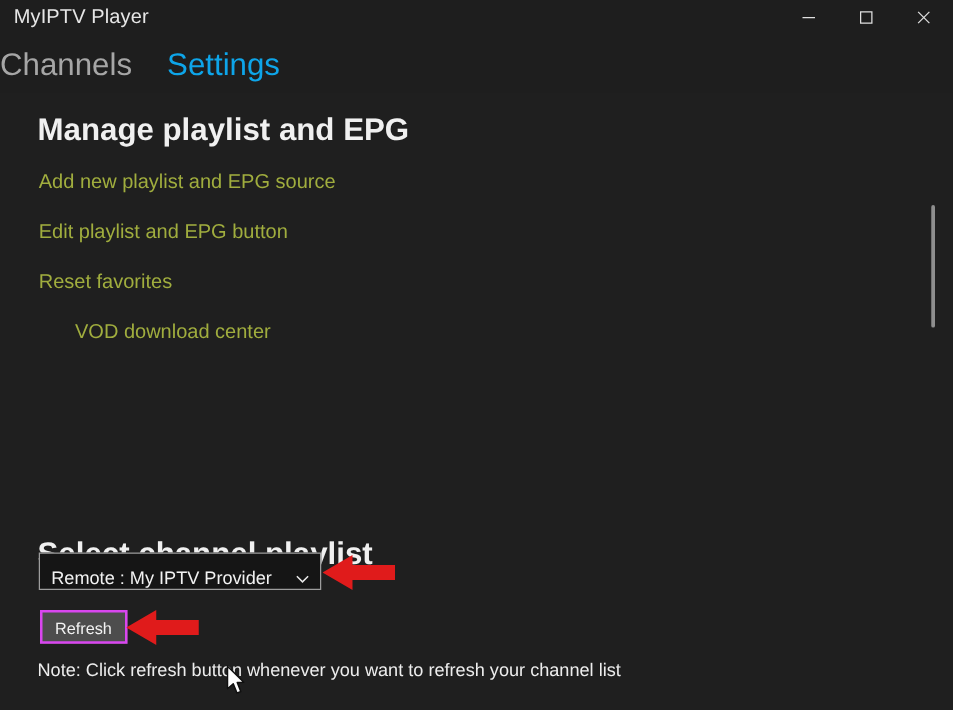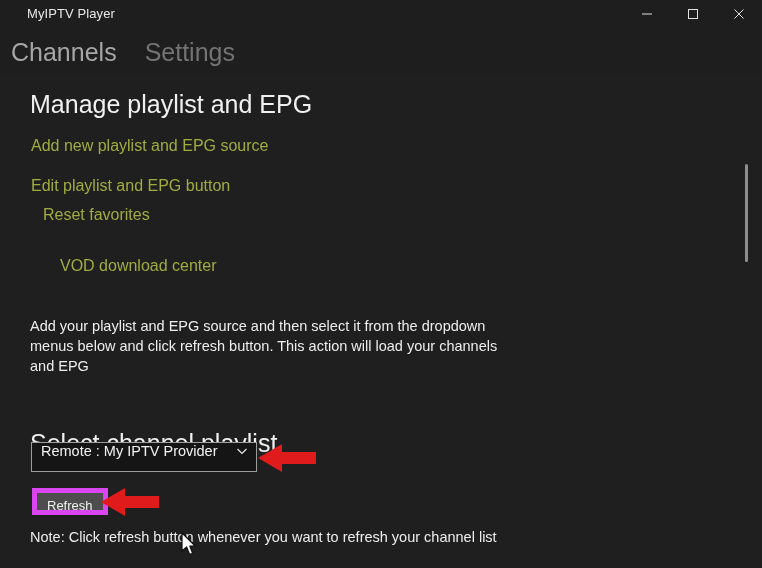--- a/index.html
+++ b/index.html
@@ -20,22 +20,22 @@
   .titlebar {
     position: absolute;
     top: 0; left: 0;
     width: 762px;
     height: 28px;
     background: #1e1e1e;
     display: flex;
     align-items: center;
   }
   .app-title {
-    margin-left: 27px;
-    font-size: 13px;
+    margin-left: 11px;
+    font-size: 16px;
     color: #e6e6e6;
     letter-spacing: .1px;
     line-height: 28px;
   }
   .win-controls {
     position: absolute;
     top: 0; right: 0;
     height: 28px;
     display: flex;
   }
@@ -50,65 +50,64 @@
   .win-btn svg { display: block; }
 
   
   .tabbar {
     position: absolute;
     top: 30px; left: 0;
     width: 762px;
     height: 44px;
     display: flex;
     align-items: center;
-    padding-left: 11px;
     box-sizing: border-box;
   }
   .tab {
     font-size: 25px;
     color: #a6a6a6;
     margin-right: 28px;
     line-height: 32px;
     font-weight: 300;
   }
   .tab.active {
-    color: #737373;
+    color: #0ea5e9;
   }
 
   
   .content {
     position: absolute;
     top: 74px; left: 0;
     width: 762px;
     height: 494px;
     background: #1f1f1f;
     overflow: hidden;
   }
 
   .section-title {
     font-size: 25px;
-    font-weight: 400;
+    font-weight: 700;
     color: #f0f0f0;
     margin: 0;
     position: absolute;
     left: 30px;
   }
   #manage-title { top: 16px; }
   #select-title { top: 355px; }
 
   .link {
     position: absolute;
     left: 31px;
     font-size: 16px;
     color: #a0ad3e;
     white-space: nowrap;
   }
   .link-0 { top: 63px; }
   .link-1 { top: 103px; }
-  .link-2 { top: 132px; margin-left: 12px; }
+  .link-2 { top: 143px; }
   .link-3 { top: 183px; margin-left: 29px; }
 
   .description {
     position: absolute;
     left: 30px;
     top: 242px;
     width: 470px;
     font-size: 14.5px;
     line-height: 20px;
     color: #ededed;
@@ -117,21 +116,21 @@
   .dropdown {
     position: absolute;
     left: 31px;
     top: 368px;
     width: 226px;
     height: 30px;
     background: #151515;
     border: 1px solid #9d9d9d;
     box-sizing: border-box;
     display: flex;
-    align-items: flex-start;
+    align-items: flex-end;
     padding: 0 6px 0 9px;
   }
   .dropdown-text {
     flex: 1;
     font-size: 14.5px;
     color: #f2f2f2;
     white-space: nowrap;
   }
   .dropdown-chevron {
     width: 16px;
@@ -142,21 +141,21 @@
     justify-content: center;
   }
 
   .refresh-btn {
     position: absolute;
     left: 32px;
     top: 414px;
     min-width: 66px;
     height: 27px;
     background: #4d4d4d;
-    border: 5px solid #d946ef;
+    border: 2px solid #d946ef;
     box-sizing: border-box;
     color: #f2f2f2;
     font-size: 13px;
     font-family: "Liberation Sans", sans-serif;
     padding: 0 10px;
     line-height: 25px;
     text-align: center;
   }
 
   .note {
@@ -239,21 +238,20 @@
 
 <div class="content">
 
   <h1 class="section-title" id="manage-title">Manage playlist and EPG</h1>
 
   <div class="link link-0">Add new playlist and EPG source</div>
   <div class="link link-1">Edit playlist and EPG button</div>
   <div class="link link-2">Reset favorites</div>
   <div class="link link-3">VOD download center</div>
 
-  <div class="description">Add your playlist and EPG source and then select it from the dropdown menus below and click refresh button. This action will load your channels and EPG</div>
 
   <h1 class="section-title" id="select-title">Select channel playlist</h1>
 
   <div class="dropdown">
     <span class="dropdown-text">Remote : My IPTV Provider</span>
     <span class="dropdown-chevron">
       <svg width="14" height="14" viewBox="0 0 14 14">
           <polyline points="2.5,5 7,9.5 11.5,5" fill="none" stroke="currentColor" stroke-width="1.2"></polyline>
         </svg>
     </span>

